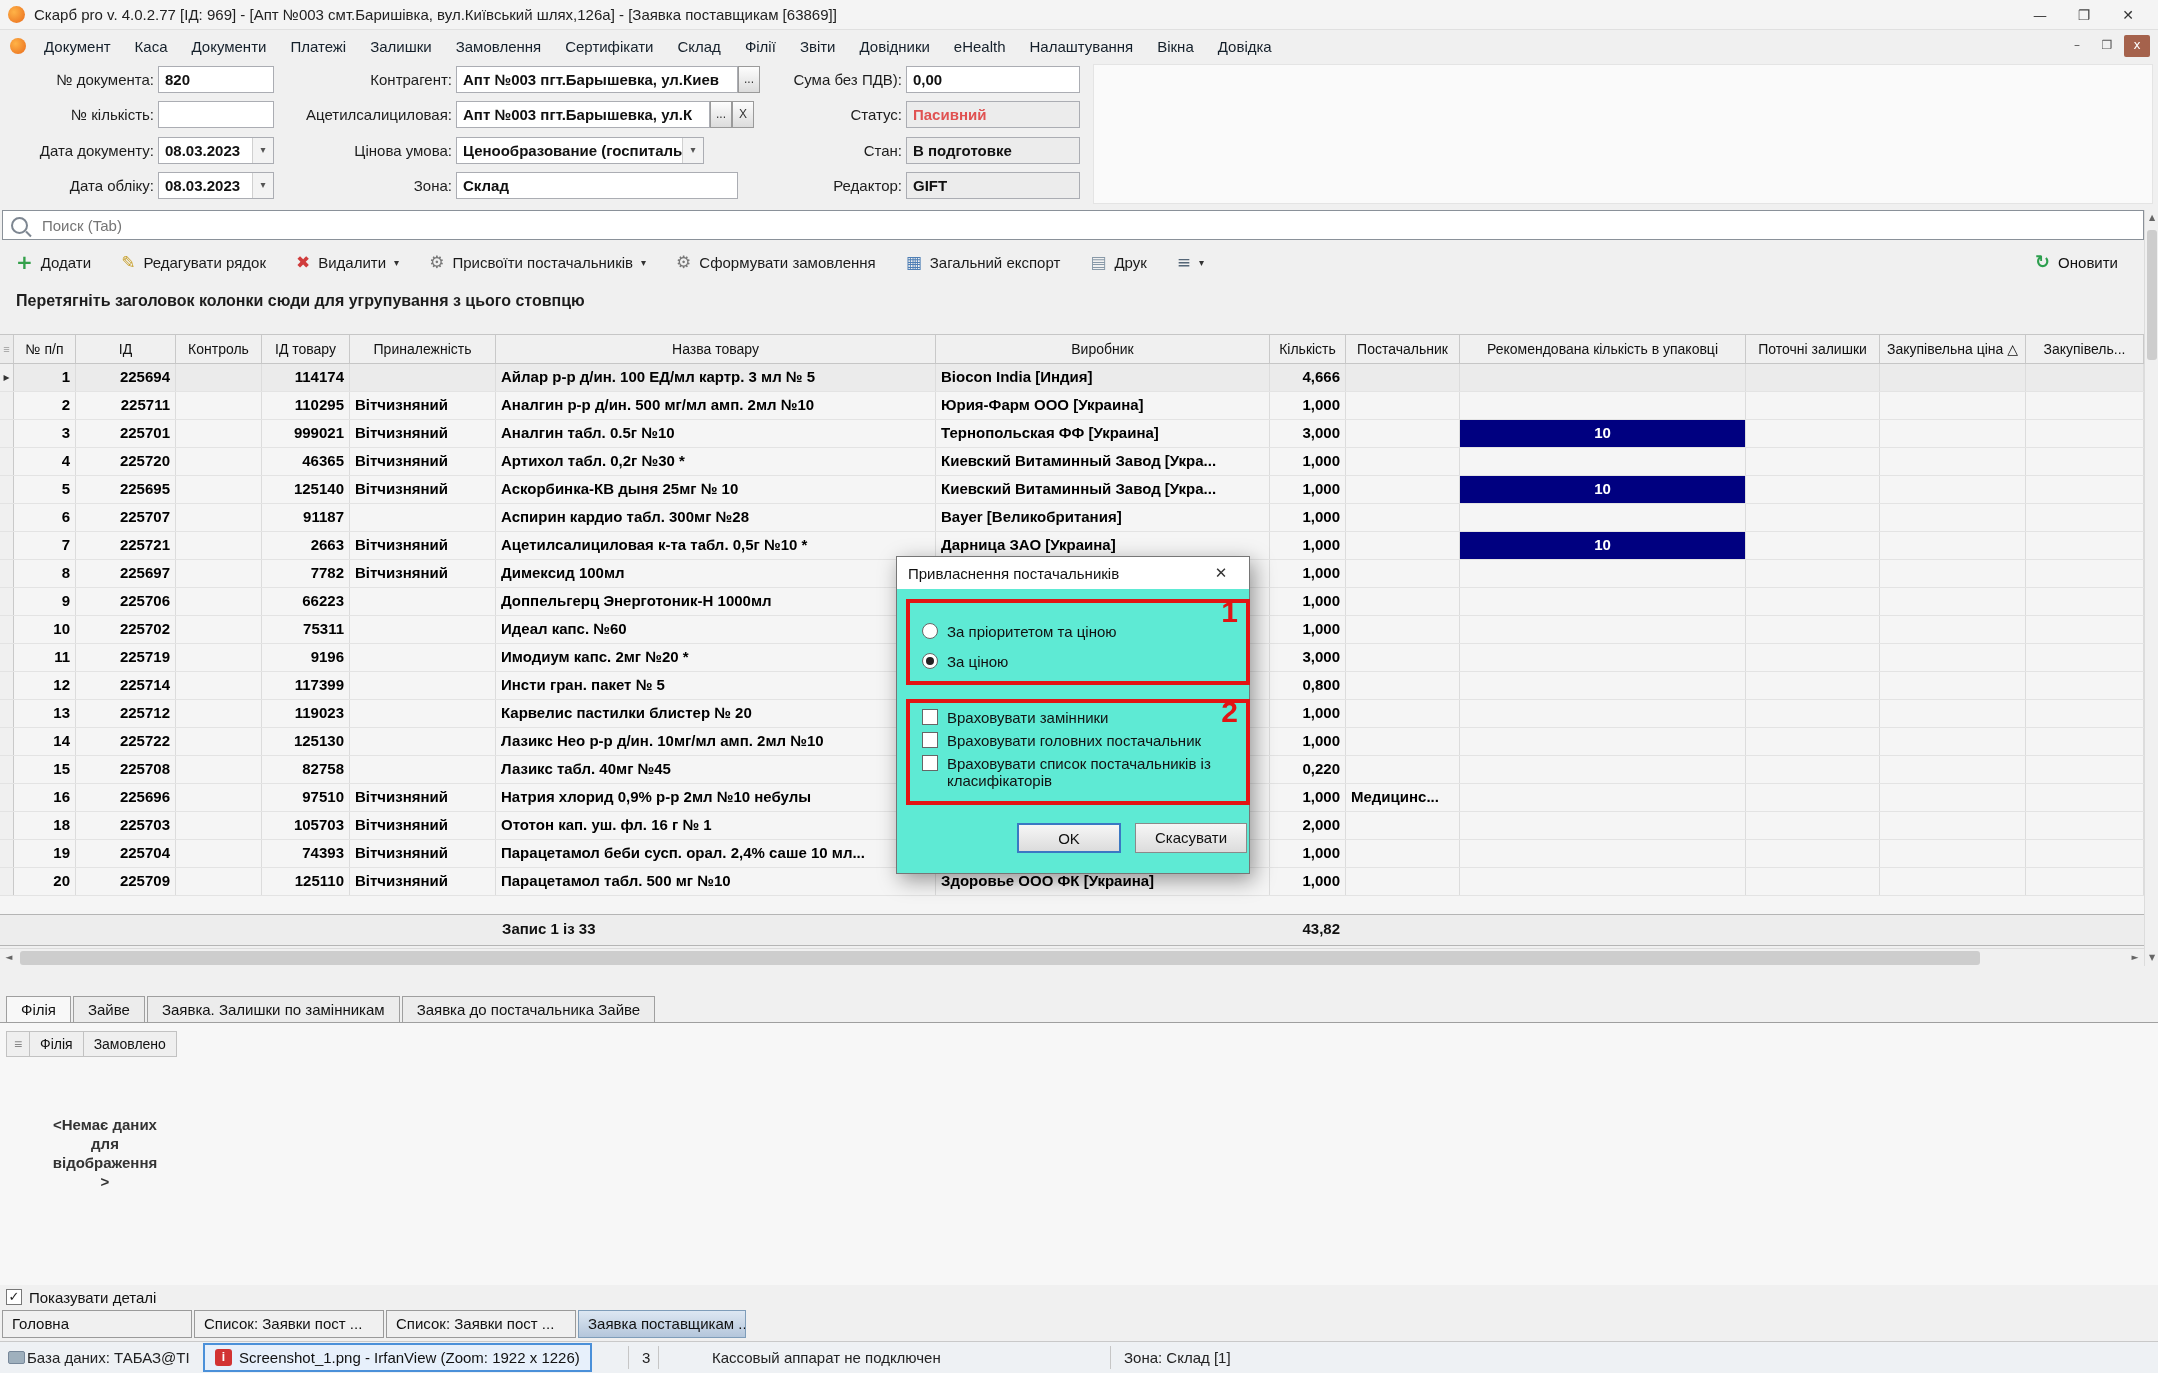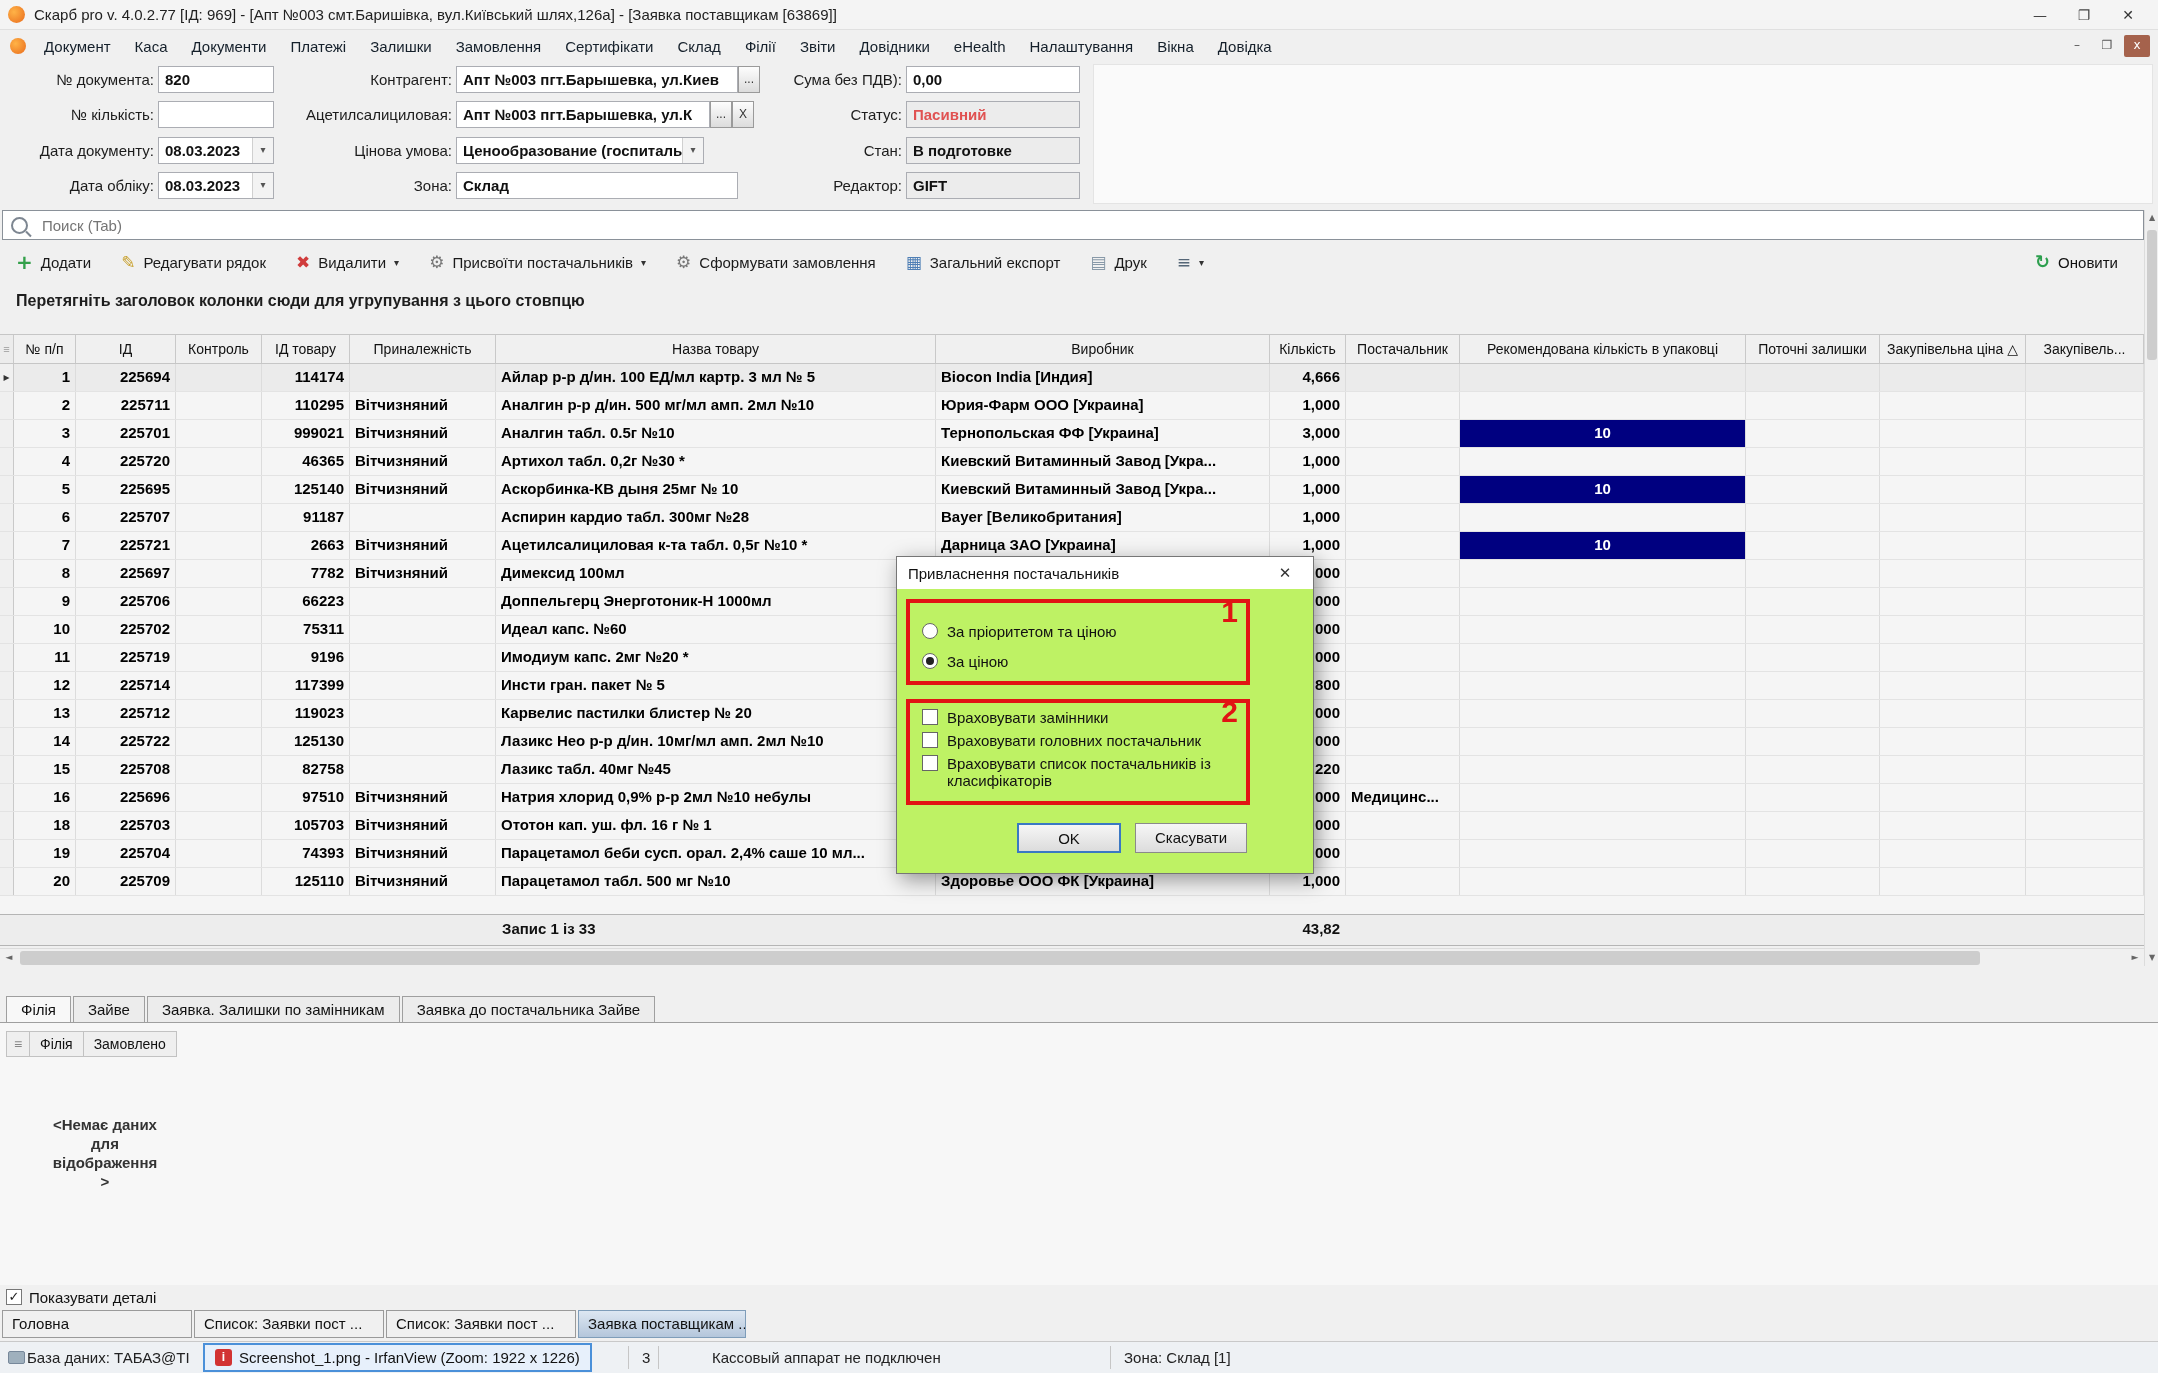--- a/index.html
+++ b/index.html
@@ -98,21 +98,21 @@
   .dtab{width:190px;border:1px solid #9a9a9a;margin-right:2px;line-height:26px;padding:0 9px;box-sizing:border-box;background:#f0f0f0;white-space:nowrap;overflow:hidden;font-size:15px}
   .dtab.active{background:linear-gradient(#dde7f2,#b4c6db);border-color:#7f9db9;width:168px}
   .statusbar{position:absolute;left:0;top:1341px;width:2158px;height:32px;background:#eef1f4;border-top:1px solid #c9c9c9;font-size:15px}
   .sb-item{position:absolute;top:0;height:31px;display:flex;align-items:center;gap:2px;white-space:nowrap;color:#222}
   .sb-divider{position:absolute;top:4px;width:1px;height:23px;background:#c6c6c6}
   .db-icon{width:17px;height:13px;background:#9fb0bd;border:1px solid #77889a;border-radius:2px;box-sizing:border-box}
   .iv-chip{position:absolute;left:203px;top:1px;height:29px;display:flex;align-items:center;gap:7px;padding:0 10px;background:#e7f0fb;border:2px solid #4a90d9;box-sizing:border-box;white-space:nowrap}
   .iv-icon{width:17px;height:17px;background:#d23333;border-radius:3px;color:#fff;font-size:12px;text-align:center;line-height:17px;font-weight:bold}
 
   
-  .dialog{position:absolute;left:896px;top:556px;width:418px;height:318px;background:#bef264;border:1px solid #767676;box-shadow:4px 6px 20px rgba(0,0,0,.4);z-index:60;box-sizing:border-box}
+  .dialog{position:absolute;left:896px;top:556px;width:354px;height:318px;background:#5eead4;border:1px solid #767676;box-shadow:4px 6px 20px rgba(0,0,0,.4);z-index:60;box-sizing:border-box}
   .dlg-title{height:32px;background:#fff;display:flex;align-items:center;padding:0 11px;font-size:15px;color:#111}
   .dlg-close{margin-left:auto;width:34px;text-align:center;font-size:15px;color:#333;font-family:"DejaVu Sans",sans-serif}
   .redbox{position:absolute;border:4px solid #e11414;box-sizing:border-box}
   .box1{left:9px;top:42px;width:344px;height:86px}
   .box2{left:9px;top:142px;width:344px;height:106px}
   .annot{position:absolute;right:8px;top:-6px;font-size:30px;font-weight:bold;color:#e11414;line-height:1}
   .opt-row{position:absolute;left:12px;display:flex;align-items:flex-start;gap:9px;font-size:15px;line-height:17px;color:#111}
   .radio{width:16px;height:16px;border:1px solid #666;border-radius:50%;background:#fff;position:relative;flex:none;box-sizing:border-box}
   .radio.checked::after{content:'';position:absolute;left:3px;top:3px;width:8px;height:8px;border-radius:50%;background:#222}
   .cbx{width:16px;height:16px;border:1px solid #666;background:#fff;flex:none;box-sizing:border-box}

